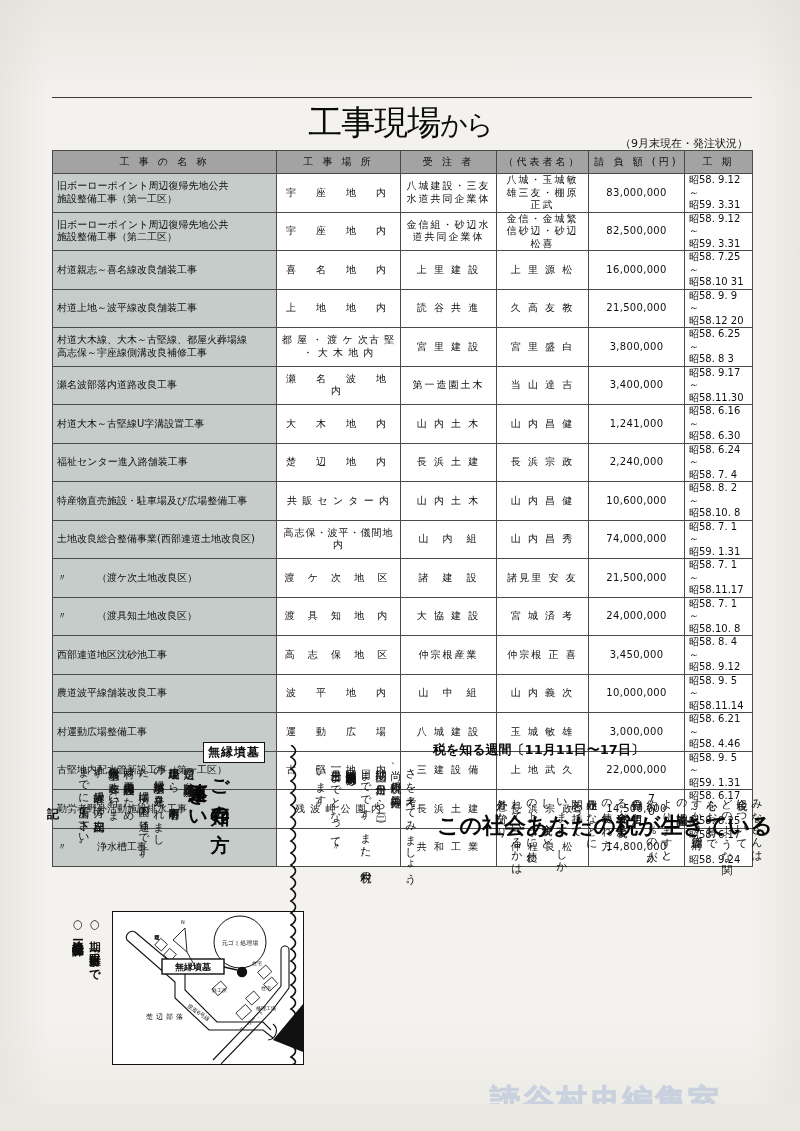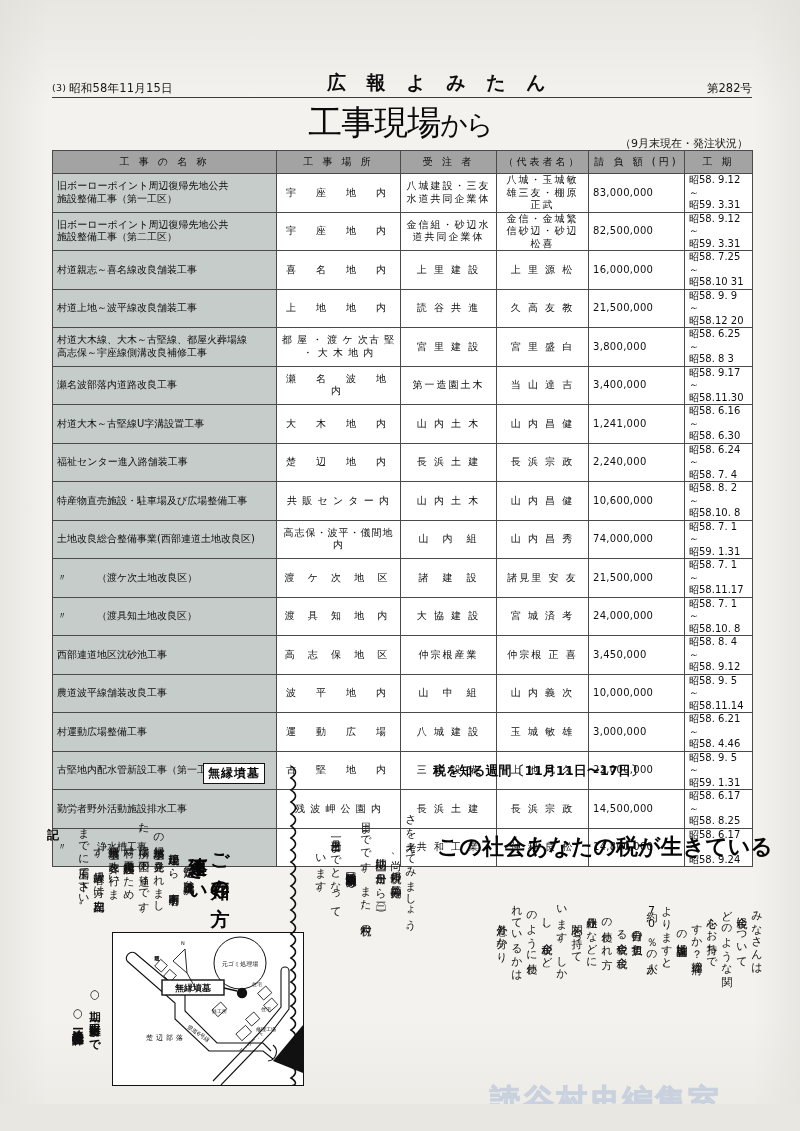--- a/index.html
+++ b/index.html
@@ -78,29 +78,29 @@
   }
   td.name{
     background:#c6ccc9;text-align:left;letter-spacing:0px;
     padding-left:5px;
   }
   td.name .sub{display:block;}
   td.place{text-align:center;letter-spacing:5px;}
   td.place.tight{letter-spacing:1px;}
   td.vendor{text-align:center;letter-spacing:2px;border-right-style:dashed;border-right-color:#7d7d7d;}
   td.rep{text-align:center;letter-spacing:2px;}
-  td.amt{text-align:left;padding-right:6px;font-family:"DejaVu Sans","Liberation Sans",sans-serif;letter-spacing:.3px;}
+  td.amt{text-align:center;padding-right:6px;font-family:"DejaVu Sans","Liberation Sans",sans-serif;letter-spacing:.3px;}
   td.term{text-align:left;font-size:9px;padding-left:3px;letter-spacing:0;}
   td.term .l2{display:block;}
   .two-line td{height:36px;}
   .one-line td{height:22px;}
 
   
   .bottom{
-    position:absolute;left:40px;top:760px;width:722px;height:350px;text-align:center;
+    position:absolute;left:40px;top:739px;width:722px;height:350px;
   }
 
   
   .vtext{
     writing-mode:vertical-rl;
     text-orientation:upright;
     font-family:"DejaVu Sans","Liberation Sans",sans-serif;
     color:#101010;
   }
 
@@ -197,27 +197,20 @@
     position:absolute;left:0;top:1104px;width:800px;height:27px;
     background:#e8e7e2;
   }
 </style>
 </head>
 <body>
 
 <div class="page">
   <div class="paper-tint"></div>
 
-  <div class="masthead">
-    <div class="mast-left">
-      <span class="issue-no">(3)</span><span>昭和58年11月15日</span>
-    </div>
-    <div class="mast-center">広 報 よ み た ん</div>
-    <div class="mast-right">第282号</div>
-  </div>
   <div class="mast-rule"></div>
 
   <div class="sec-title"><span>工事現場</span><span class="kana">から</span></div>
   <div class="sec-note">（9月末現在・発注状況）</div>
 
   <div class="tbl-wrap">
     <table class="jobs">
       <colgroup>
         <col class="c-name">
           <col class="c-place">

